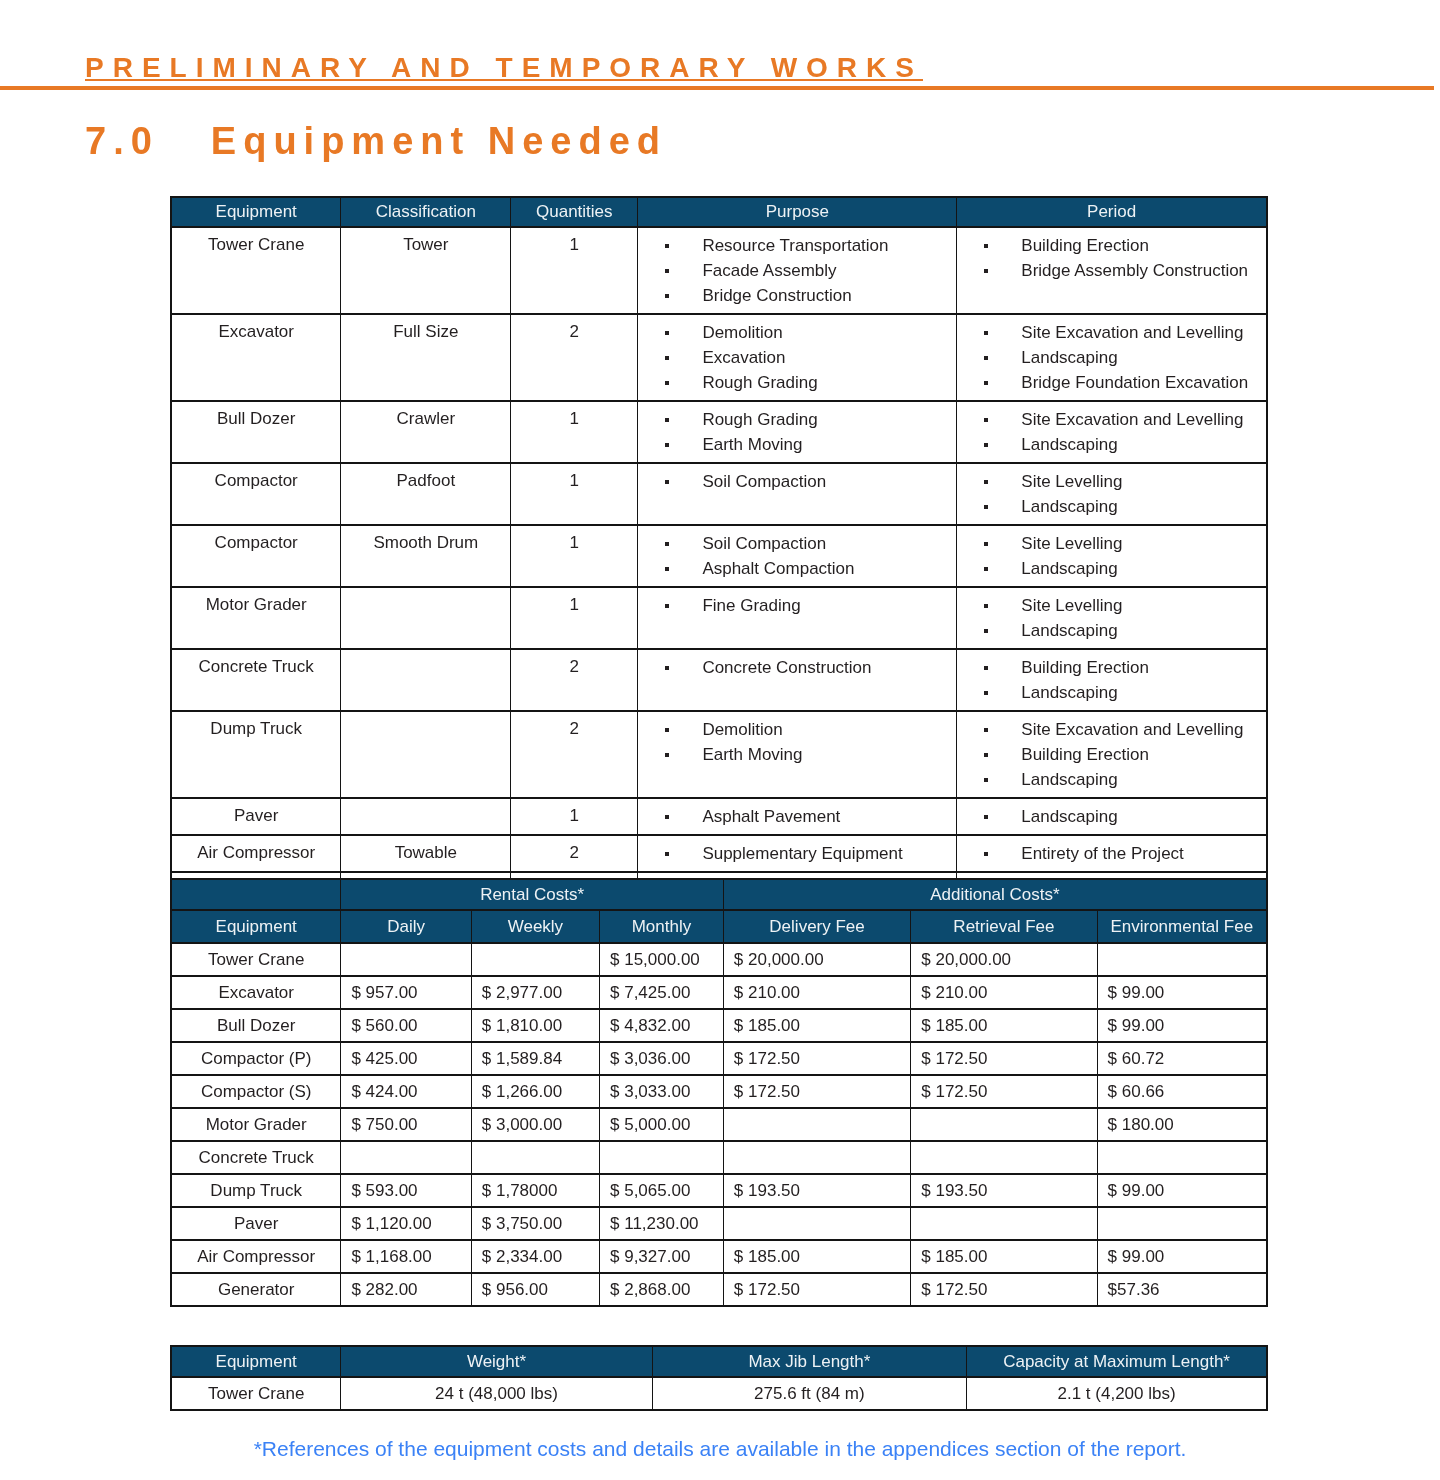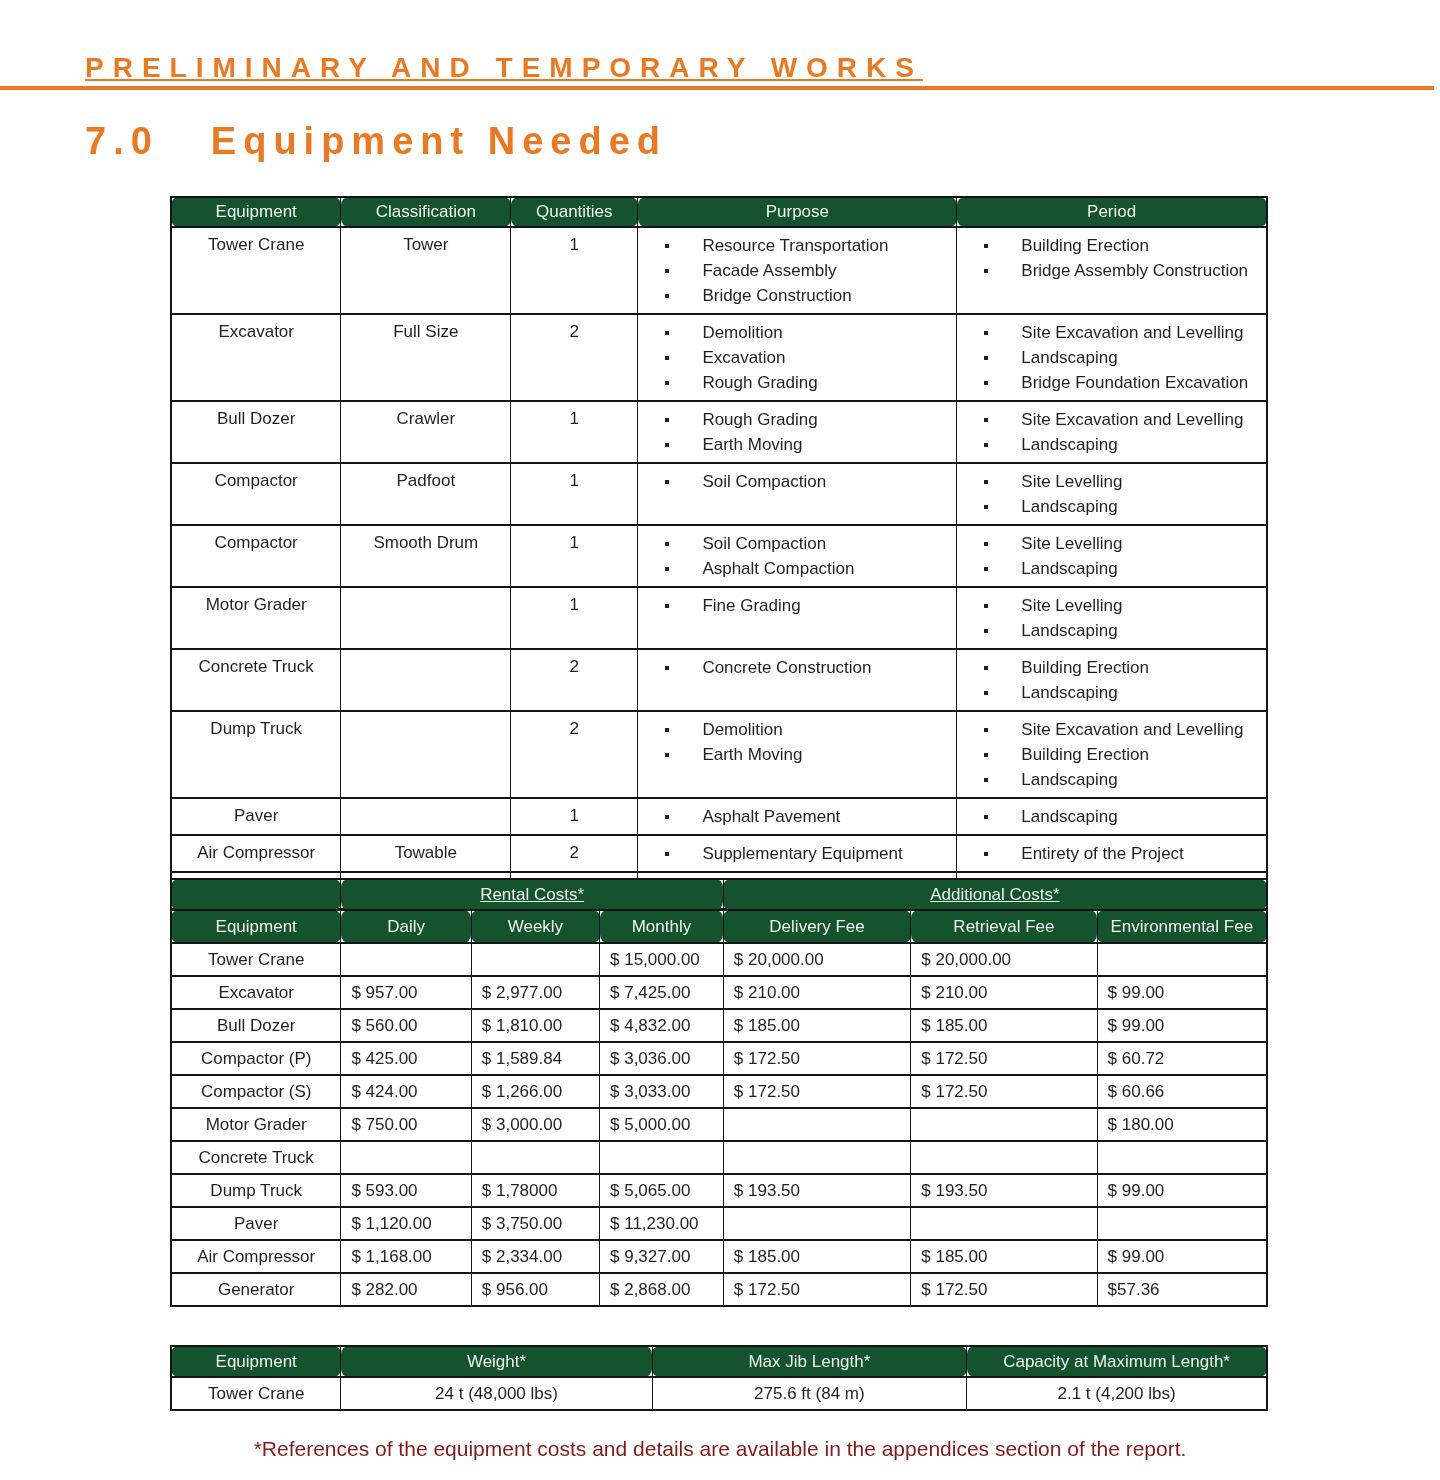--- a/index.html
+++ b/index.html
@@ -21,49 +21,49 @@
   .section-heading .sec-title{margin-left:52px;}
 
   .tbl{
     position:absolute;left:170px;width:1098px;border-collapse:collapse;
     table-layout:fixed;font-size:17px;color:#231f20;border:2px solid #141414;
   }
   .tbl th,.tbl td{
     border:1px solid #141414;border-top-width:2px;border-bottom-width:2px;
     overflow:hidden;
   }
-  .oc{background:#14532d;color:rgba(255,255,255,0.93);font-weight:400;text-align:center;border-radius:8px;}
+  .oc{background:#0c4a6e;color:rgba(255,255,255,0.93);font-weight:400;text-align:center;}
 
   
   #equipment-table{top:196px;}
   #equipment-table th{height:26px;}
   #equipment-table td{vertical-align:top;padding:5px 6px;text-align:center;line-height:24px;}
   #equipment-table td.list-cell{padding:5px 0;text-align:left;}
   ul.bullets{margin:0;padding:0;list-style:none;}
   ul.bullets li{position:relative;padding-left:64px;line-height:25px;}
   ul.bullets li::before{
     content:"";position:absolute;left:27px;top:11px;width:4px;height:4px;background:#231f20;
   }
 
   
   #costs-table{top:878px;}
-  #costs-table .group-row th{height:27px;text-decoration:underline;}
+  #costs-table .group-row th{height:27px;}
   #costs-table .sub-row th{height:29px;}
   #costs-table td{height:31px;padding:0 10px;text-align:left;line-height:22px;}
   #costs-table td.eq{text-align:center;}
 
   
   #crane-table{top:1345px;}
   #crane-table th{height:27px;}
   #crane-table td{height:31px;padding:0 9px;text-align:center;line-height:22px;}
   #crane-table td.eq{text-align:center;}
 
   .footnote{
     position:absolute;left:0;top:1437px;width:1440px;margin:0;text-align:center;
-    font-size:21px;color:#7f1d1d;
+    font-size:21px;color:#3b82f6;
   }
 </style>
 </head>
 <body>
 
 <h1 class="page-title">PRELIMINARY AND TEMPORARY WORKS</h1>
 <div class="title-rule"></div>
 
 <div class="section-heading">
   <span class="sec-num">7.0</span><span class="sec-title">Equipment Needed</span>

